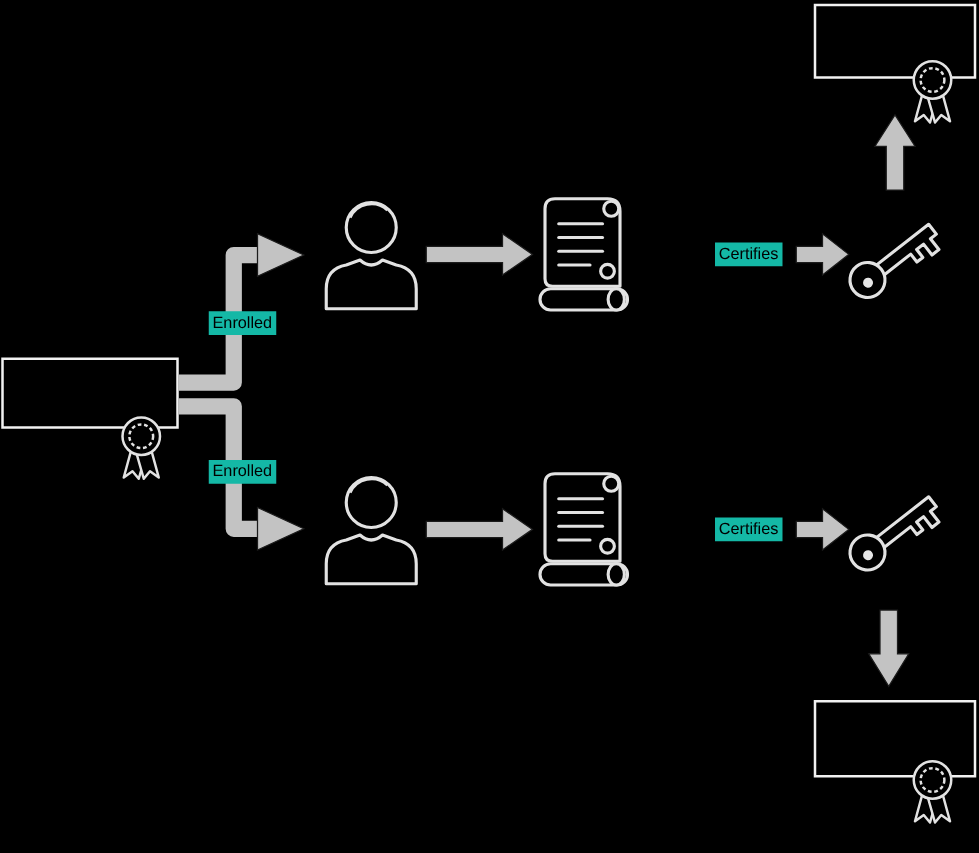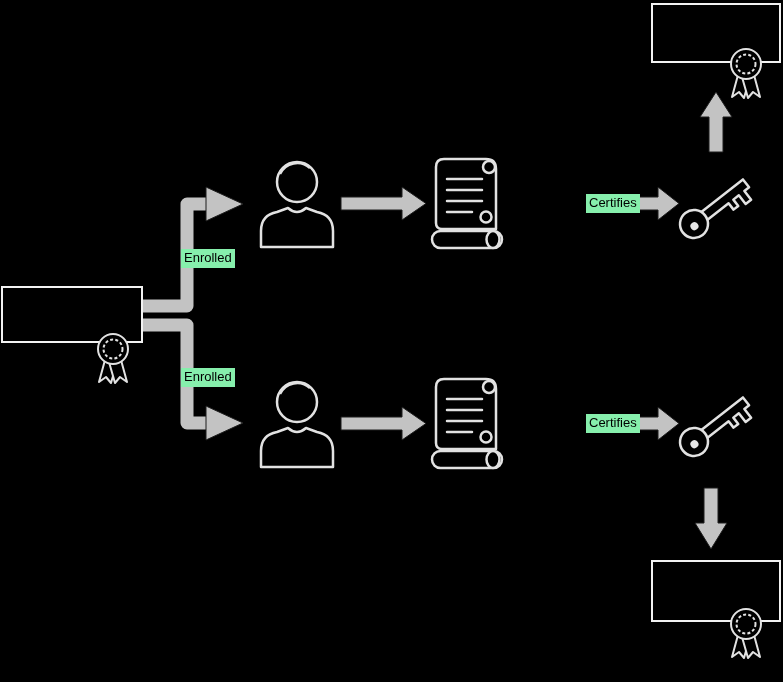--- a/index.html
+++ b/index.html
@@ -6,27 +6,26 @@
   .canvas{
     position:relative;
     width:783px;height:682px;
     background:#000;
     overflow:hidden;
     font-family:"Liberation Sans", sans-serif;
   }
   .canvas > svg{position:absolute;left:0;top:0;}
   .flowlabel{
     position:absolute;
-    background:#86efac;
+    background:#14b8a6;
     color:#000000;
     font-size:13px;
     line-height:1.15;
     padding:2px 3px;
     white-space:nowrap;
-    margin-left:14px;
   }
 </style>
 </head>
 <body>
 
 <div class="canvas">
 
   <svg width="783" height="682" viewBox="0 0 783 682">
     <defs>
       <g id="person" fill="#000000" stroke="#e2e2e2" stroke-width="2.5" stroke-linejoin="round">

